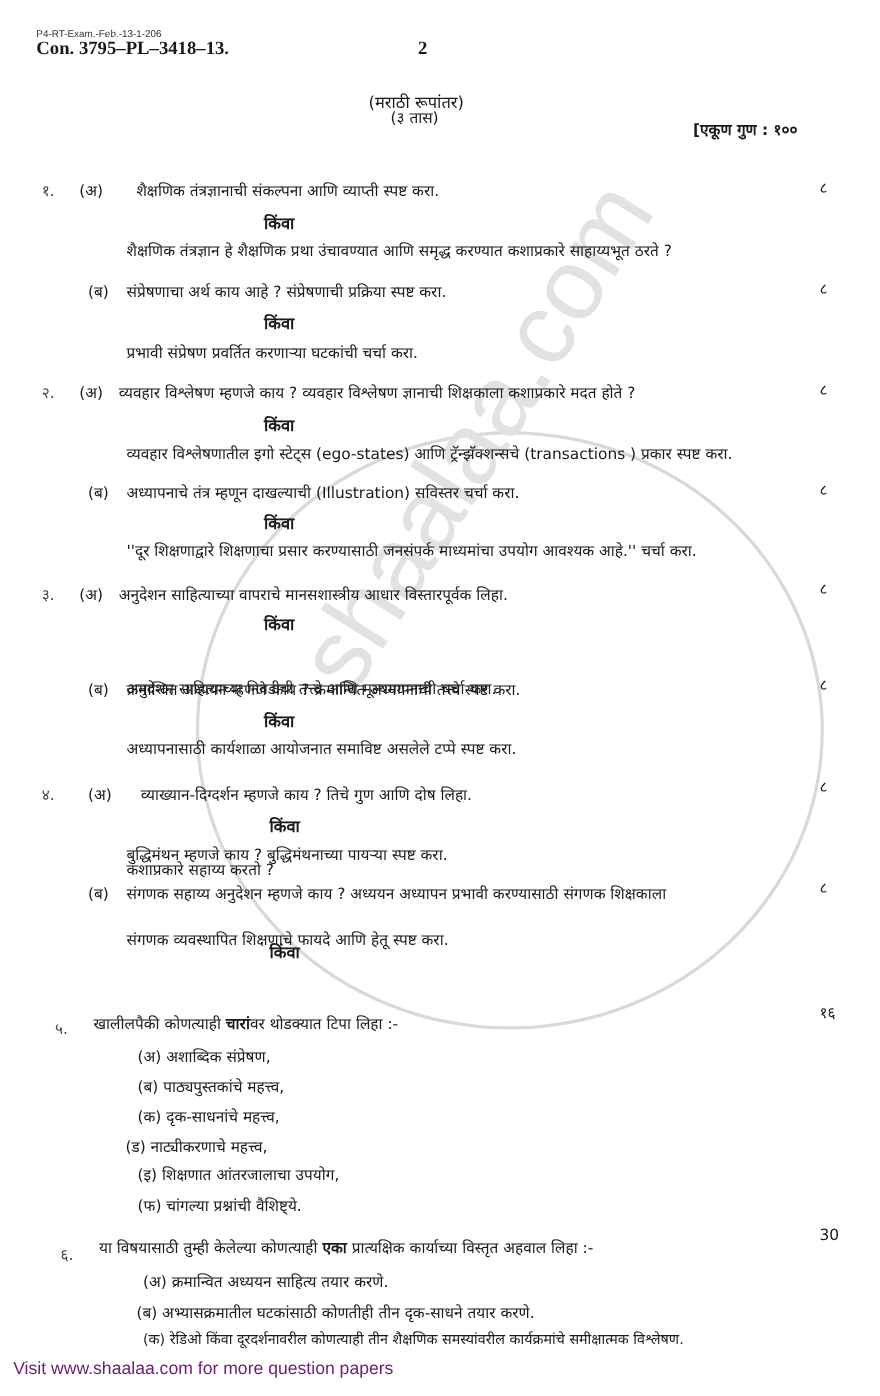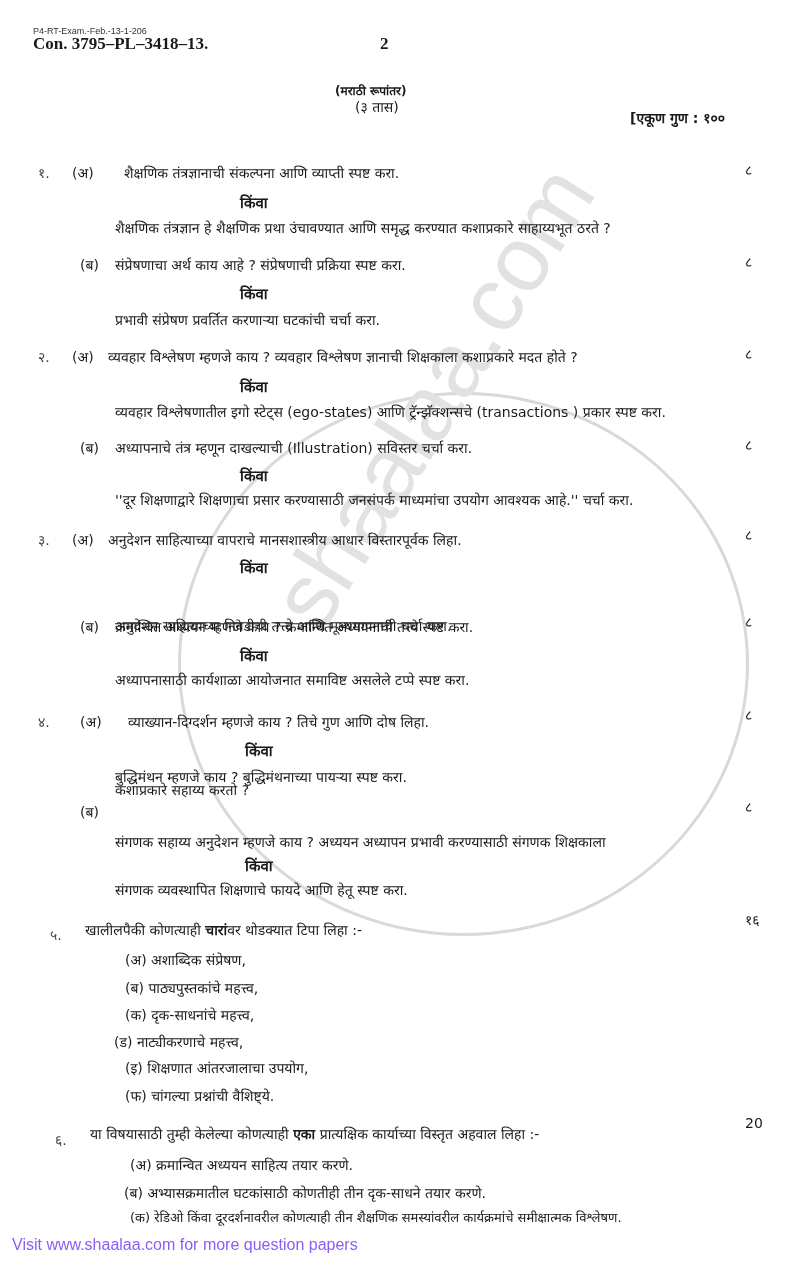--- a/index.html
+++ b/index.html
@@ -12,29 +12,29 @@
     border: 3px solid #d9d9d9; border-radius: 50%; pointer-events: none;
   }
   .watermark-text {
     position: absolute; left: 250px; top: 590px; font-family: "Liberation Sans", sans-serif;
     font-size: 92px; color: #e2e2e2; transform: rotate(-58deg); transform-origin: left top;
     pointer-events: none; white-space: nowrap;
   }
   .hdr-small { position: absolute; left: 33px; top: 26px; font-family: "Liberation Sans", sans-serif; font-size: 9px; color: #333; }
   .hdr-code { position: absolute; left: 33px; top: 34px; font-family: "Liberation Serif", serif; font-weight: bold; font-size: 17px; }
   .hdr-page { position: absolute; left: 380px; top: 34px; font-family: "Liberation Serif", serif; font-weight: bold; font-size: 17px; }
-  .title { position: absolute; left: 335px; top: 82px; font-size: 12px; font-weight: bold; }
+  .title { position: absolute; left: 335px; top: 82px; font-size: 15px; font-weight: normal; }
   .duration { position: absolute; left: 355px; top: 97px; font-size: 14px; }
   .total { position: absolute; left: 630px; top: 108px; font-size: 14px; font-weight: bold; }
   .line { position: absolute; font-size: 14px; white-space: nowrap; }
   .qnum { position: absolute; font-size: 14px; color: #444; }
   .sub { position: absolute; font-size: 14px; }
   .or { position: absolute; font-size: 15px; font-weight: bold; }
   .marks { position: absolute; left: 745px; font-size: 14px; }
-  .footer { position: absolute; left: 12px; top: 1236px; font-family: "Liberation Sans", sans-serif; font-size: 16px; color: #8b5cf6; }
+  .footer { position: absolute; left: 12px; top: 1236px; font-family: "Liberation Sans", sans-serif; font-size: 16px; color: #701a75; }
 </style>
 </head>
 <body>
 
 <div class="watermark"></div>
 <div class="watermark-text">shaalaa.com</div>
 
 <div class="hdr-small">P4-RT-Exam.-Feb.-13-1-206</div>
 <div class="hdr-code">Con. 3795–PL–3418–13.</div>
 <div class="hdr-page">2</div>
@@ -78,40 +78,40 @@
 <div class="or" style="left:240px;top:645px">किंवा</div>
 <div class="line" style="left:115px;top:670px">अध्यापनासाठी कार्यशाळा आयोजनात समाविष्ट असलेले टप्पे स्पष्ट करा.</div>
 
 <div class="qnum" style="left:38px;top:712px">४.</div>
 <div class="sub" style="left:80px;top:712px">(अ)</div>
 <div class="line" style="left:128px;top:712px">व्याख्यान-दिग्दर्शन म्हणजे काय ? तिचे गुण आणि दोष लिहा.</div>
 <div class="marks" style="top:705px">८</div>
 <div class="or" style="left:245px;top:740px">किंवा</div>
 <div class="line" style="left:115px;top:767px">बुद्धिमंथन म्हणजे काय ? बुद्धिमंथनाच्या पायऱ्या स्पष्ट करा.</div>
 <div class="sub" style="left:80px;top:802px">(ब)</div>
-<div class="line" style="left:115px;top:832px">संगणक सहाय्य अनुदेशन म्हणजे काय ? अध्ययन अध्यापन प्रभावी करण्यासाठी संगणक शिक्षकाला</div>
+<div class="line" style="left:115px;top:802px">संगणक सहाय्य अनुदेशन म्हणजे काय ? अध्ययन अध्यापन प्रभावी करण्यासाठी संगणक शिक्षकाला</div>
 <div class="marks" style="top:797px">८</div>
 <div class="line" style="left:115px;top:780px">कशाप्रकारे सहाय्य करतो ?</div>
 <div class="or" style="left:245px;top:855px">किंवा</div>
-<div class="line" style="left:115px;top:880px">संगणक व्यवस्थापित शिक्षणाचे फायदे आणि हेतू स्पष्ट करा.</div>
+<div class="line" style="left:115px;top:844px">संगणक व्यवस्थापित शिक्षणाचे फायदे आणि हेतू स्पष्ट करा.</div>
 
 <div class="qnum" style="left:50px;top:925px">५.</div>
 <div class="line" style="left:85px;top:920px">
   <span>खालीलपैकी कोणत्याही </span><b>चारां</b><span>वर थोडक्यात टिपा लिहा :-</span>
 </div>
 <div class="marks" style="top:910px">१६</div>
 <div class="line" style="left:125px;top:950px"><span>(अ)</span> <span>अशाब्दिक संप्रेषण,</span></div>
 <div class="line" style="left:125px;top:978px"><span>(ब)</span> <span>पाठ्यपुस्तकांचे महत्त्व,</span></div>
 <div class="line" style="left:125px;top:1005px"><span>(क)</span> <span>दृक-साधनांचे महत्त्व,</span></div>
 <div class="line" style="left:114px;top:1032px"><span>(ड)</span> <span>नाट्यीकरणाचे महत्त्व,</span></div>
 <div class="line" style="left:125px;top:1058px"><span>(इ)</span> <span>शिक्षणात आंतरजालाचा उपयोग,</span></div>
 <div class="line" style="left:125px;top:1086px"><span>(फ)</span> <span>चांगल्या प्रश्नांची वैशिष्ट्ये.</span></div>
 
 <div class="qnum" style="left:55px;top:1130px">६.</div>
 <div class="line" style="left:90px;top:1124px">
   <span>या विषयासाठी तुम्ही केलेल्या कोणत्याही </span><b>एका</b><span> प्रात्यक्षिक कार्याच्या विस्तृत अहवाल लिहा :-</span>
 </div>
-<div class="marks" style="top:1115px">20</div>
+<div class="marks" style="top:1115px">30</div>
 <div class="line" style="left:130px;top:1155px"><span>(अ)</span> <span>क्रमान्वित अध्ययन साहित्य तयार करणे.</span></div>
 <div class="line" style="left:124px;top:1183px"><span>(ब)</span> <span>अभ्यासक्रमातील घटकांसाठी कोणतीही तीन दृक-साधने तयार करणे.</span></div>
 <div class="line" style="left:130px;top:1208px;font-size:13px"><span>(क)</span> <span>रेडिओ किंवा दूरदर्शनावरील कोणत्याही तीन शैक्षणिक समस्यांवरील कार्यक्रमांचे समीक्षात्मक विश्लेषण.</span></div>
 
 <div class="footer">Visit www.shaalaa.com for more question papers</div>
 
 </body></html>

